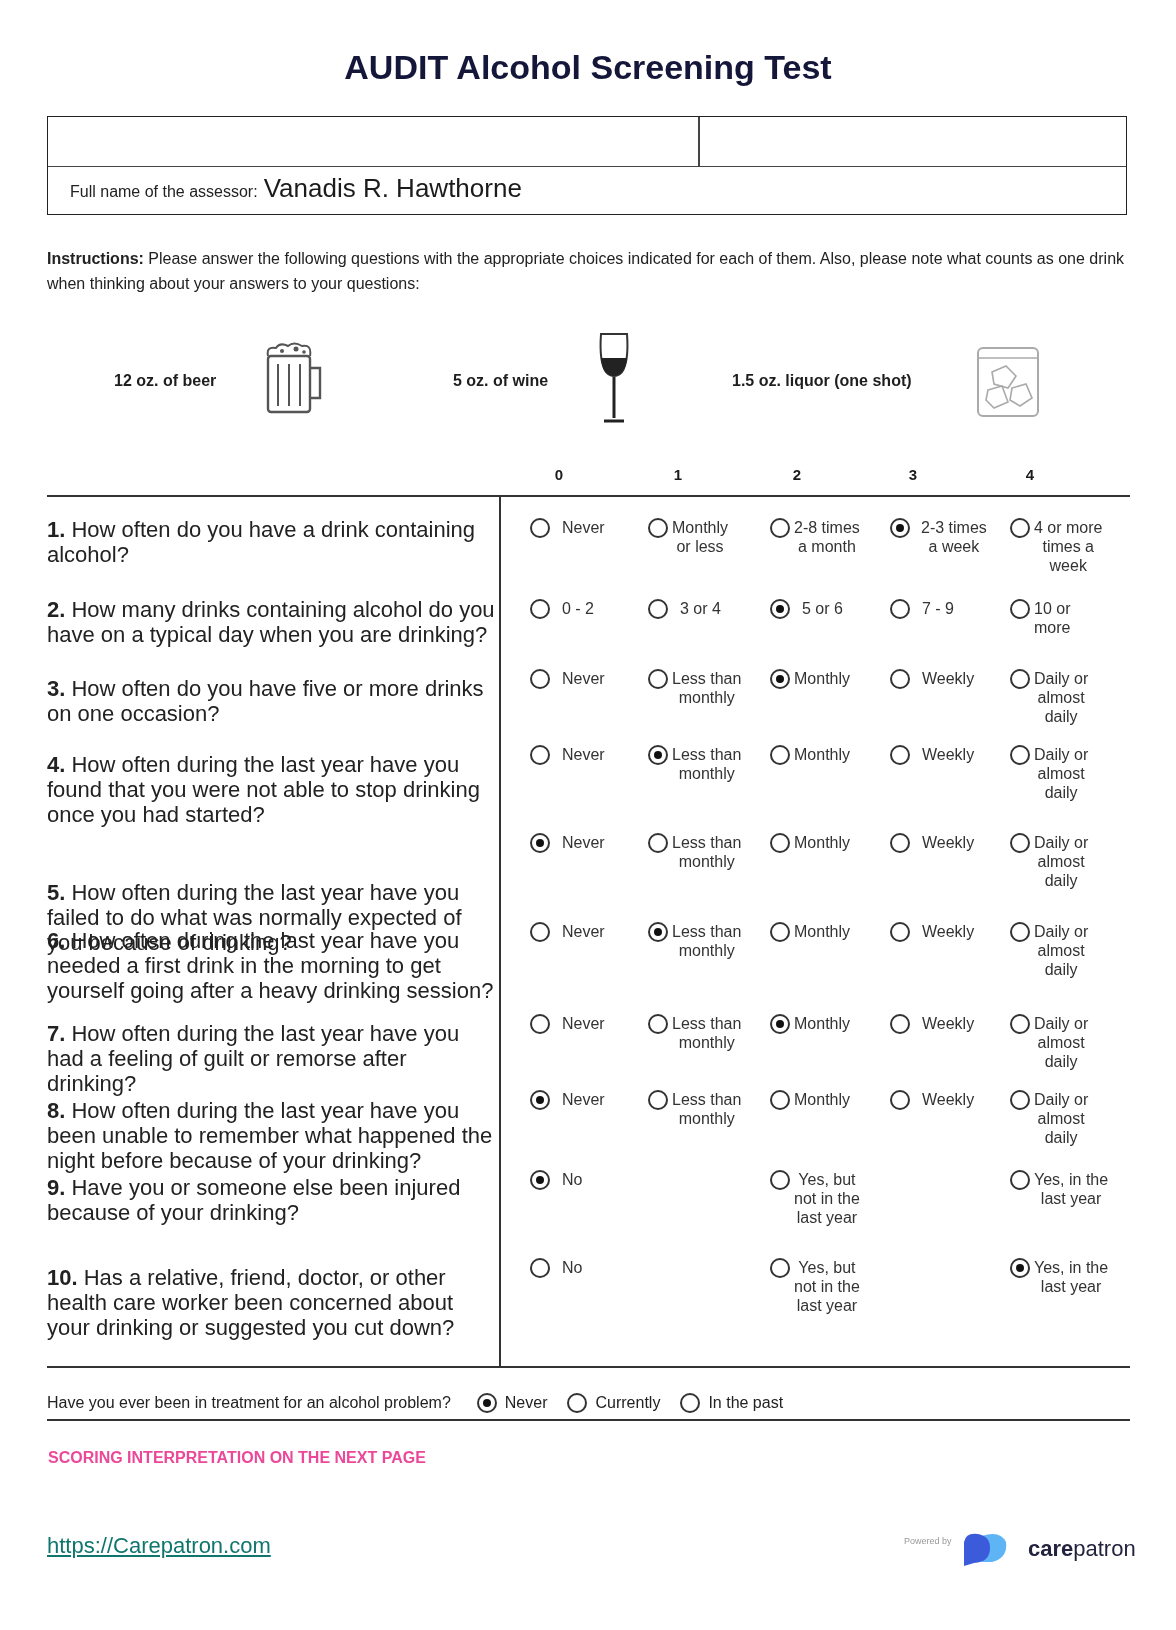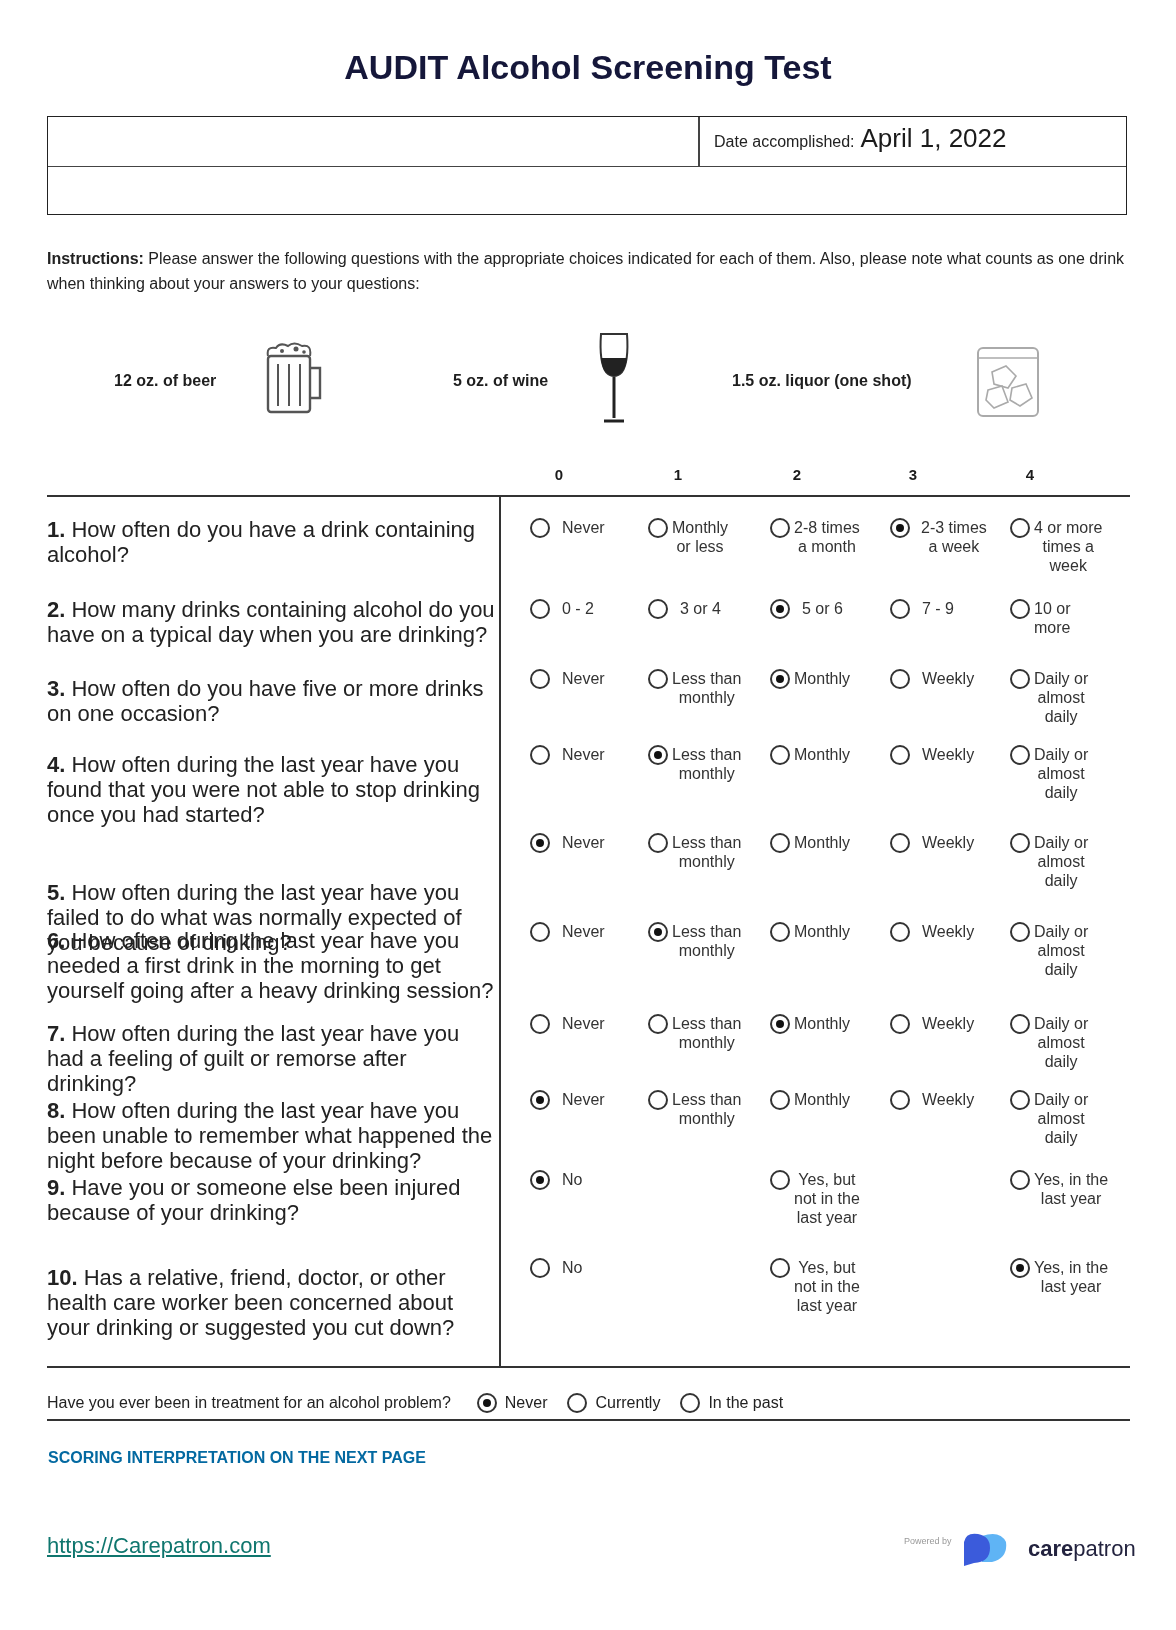--- a/index.html
+++ b/index.html
@@ -20,38 +20,38 @@
   .vline { position:absolute; left:499px; width:2px; background:#333; }
   .q { position:absolute; left:47px; width:450px; font-size:22px; line-height:25px; color:#222; }
   .q b { font-weight:bold; }
   .opt { position:absolute; display:flex; align-items:flex-start; font-size:16px; line-height:19px; color:#333; }
   .radio { width:20px; height:20px; border:2px solid #333; border-radius:50%; box-sizing:border-box; position:relative; flex:0 0 auto; margin-right:4px; margin-top:0px; cursor:pointer; }
   .radio.checked::after { content:""; position:absolute; left:4px; top:4px; width:8px; height:8px; border-radius:50%; background:#111; }
   .opt-label { display:block; }
   .treat { position:absolute; top:1393px; left:47px; font-size:16px; display:flex; align-items:center; color:#222; }
   .treat .opt2 { display:flex; align-items:center; margin-left:20px; }
   .treat .radio { margin-right:8px; }
-  .scoring { position:absolute; top:1449px; left:48px; font-size:16px; font-weight:bold; color:#0369a1; }
+  .scoring { position:absolute; top:1449px; left:48px; font-size:16px; font-weight:bold; color:#ec4899; }
   .link { position:absolute; top:1533px; left:47px; font-size:22px; color:#0f766e; text-decoration:underline; }
   .powered { position:absolute; top:1536px; left:904px; font-size:9px; color:#999; }
   .logo { position:absolute; top:1532px; left:962px; display:flex; align-items:center; }
   .logo-word { font-size:22px; color:#23233f; margin-left:20px; }
   .logo-word b { font-weight:bold; }
 </style>
 </head>
 <body>
 
 <div class="title">AUDIT Alcohol Screening Test</div>
 
 <div class="info">
   <div class="row1"></div>
   <div class="divider"></div>
-  <div class="cell" style="top:6px;left:666px;">
-    <span class="lbl">Date accomplished:</span>
-    <span class="val">April 1, 2022</span>
+  <div class="cell" style="top:56px;left:22px;">
+    <span class="lbl">Full name of the assessor:</span>
+    <span class="val">Vanadis R. Hawthorne</span>
   </div>
 </div>
 
 <div class="instr"><b>Instructions:</b><span> Please answer the following questions with the appropriate choices indicated for each of them. Also, please note what counts as one drink when thinking about your answers to your questions:</span></div>
 
 <div class="drink" style="top:372px;left:114px;">12 oz. of beer</div>
 <div class="drink-icon" style="top:342px;left:262px;">
   <svg width="64" height="74" viewBox="0 0 64 74">
     <path d="M6 14 Q4 4 14 6 Q18 0 26 4 Q32 -1 40 4 Q50 2 48 14" fill="none" stroke="#555" stroke-width="2"></path>
     <circle cx="20" cy="9" r="2" fill="#555"></circle>

